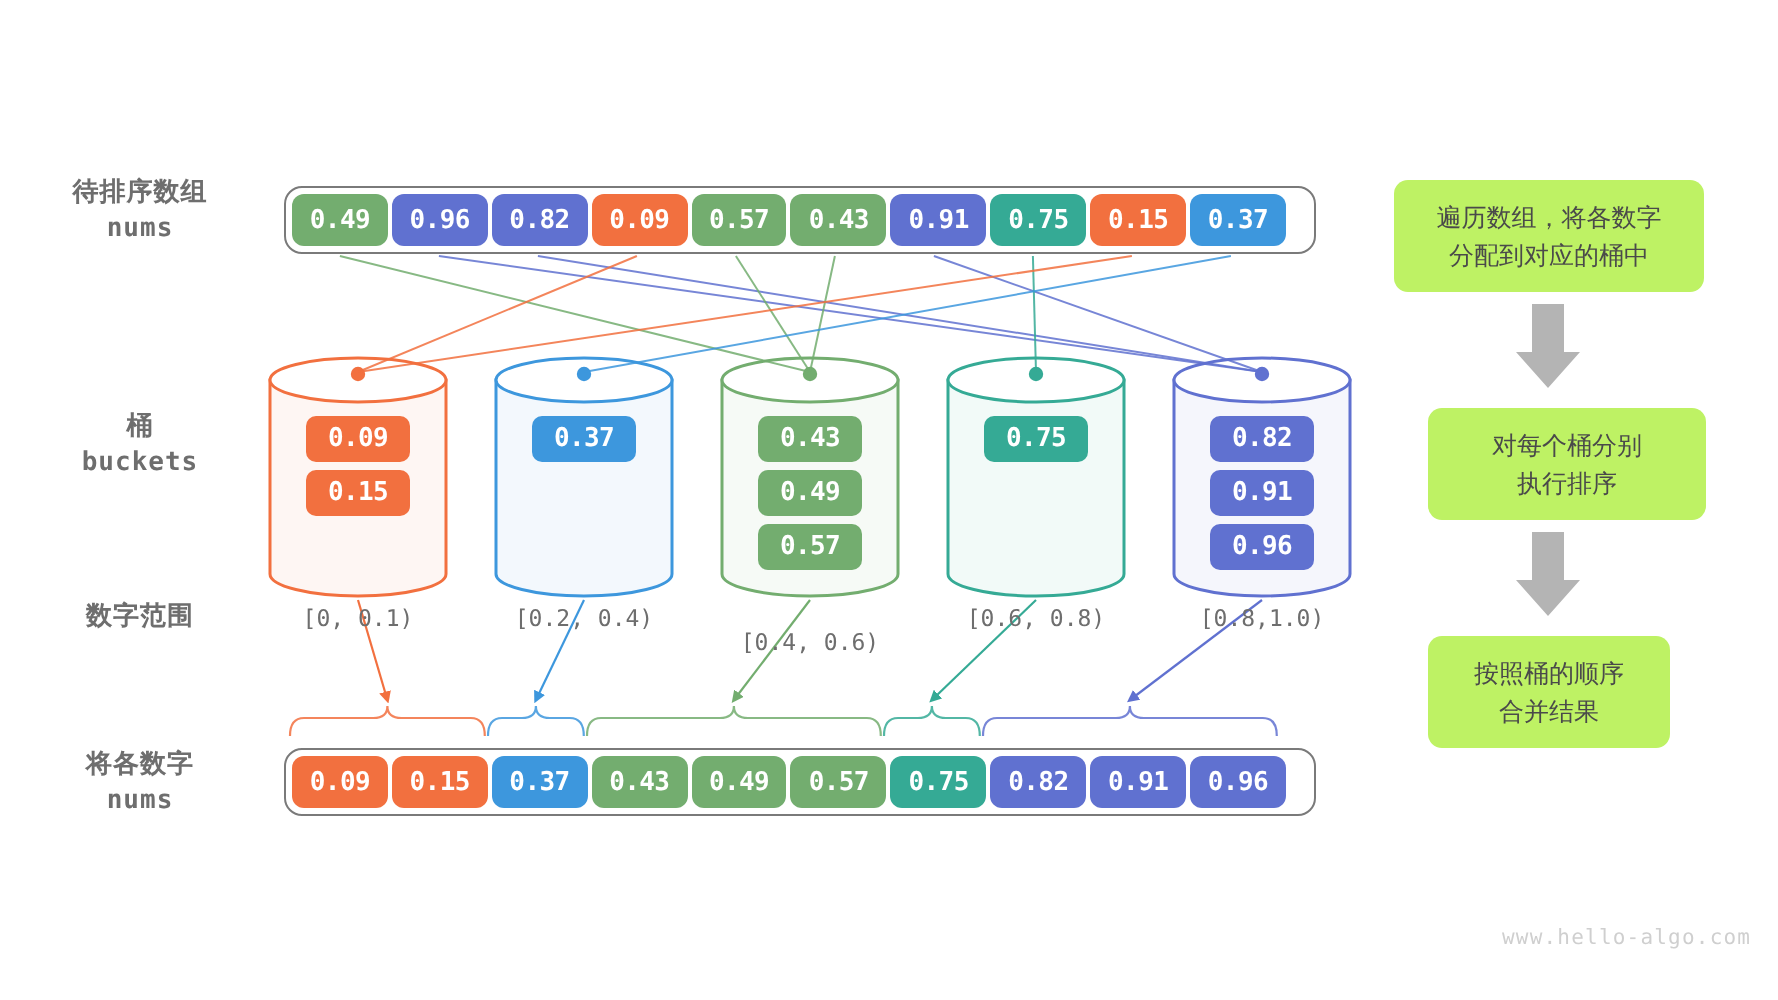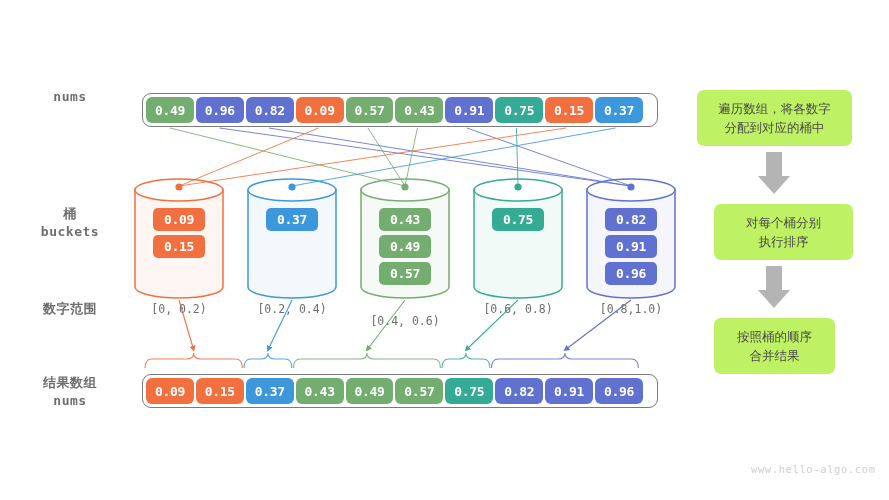--- a/index.html
+++ b/index.html
@@ -137,34 +137,35 @@
       <line x1="631" y1="300" x2="564.95" y2="350" stroke="#6071d0" stroke-width="1.1" marker-end="url(#arw4)"></line>
       <g>
         <path d="M 766 152 L 782 152 L 782 176 L 790 176 L 774 194 L 758 176 L 766 176 Z" fill="#b4b4b4"></path>
       </g>
       <g>
         <path d="M 766 266 L 782 266 L 782 290 L 790 290 L 774 308 L 758 290 L 766 290 Z" fill="#b4b4b4"></path>
       </g>
     </svg>
 
   <div class="rowlabel" style="left:10px;top:88px;width:120px;">
+    <div class="cn">待排序数组</div>
     <div class="en">nums</div>
   </div>
 
   <div class="rowlabel" style="left:10px;top:205px;width:120px;">
     <div class="cn">桶</div>
     <div class="en">buckets</div>
   </div>
 
   <div class="rowlabel" style="left:10px;top:300px;width:120px;">
     <div class="cn">数字范围</div>
   </div>
 
   <div class="rowlabel" style="left:10px;top:374px;width:120px;">
-    <div class="cn">结果数组</div>
+    <div class="cn">将各数字</div>
     <div class="en">nums</div>
   </div>
 
   <div class="arraybox" id="input-array" style="left:142px;top:93px;width:516px;height:34px;">
       <div class="cell" style="background: rgb(115, 173, 111); width: 47.9px;">0.49</div>
       <div class="cell" style="background: rgb(96, 113, 208); width: 47.9px;">0.96</div>
       <div class="cell" style="background: rgb(96, 113, 208); width: 47.9px;">0.82</div>
       <div class="cell" style="background: rgb(242, 112, 63); width: 47.9px;">0.09</div>
       <div class="cell" style="background: rgb(115, 173, 111); width: 47.9px;">0.57</div>
       <div class="cell" style="background: rgb(115, 173, 111); width: 47.9px;">0.43</div>
@@ -201,21 +202,21 @@
       <div class="bucket" style="left: 587px; top: 190px; width: 88px; height: 108px;">
         <div class="items">
           <div class="bitem" style="background: rgb(96, 113, 208);">0.82</div>
           <div class="bitem" style="background: rgb(96, 113, 208);">0.91</div>
           <div class="bitem" style="background: rgb(96, 113, 208);">0.96</div>
         </div>
       </div>
     </div>
 
   <div id="ranges-host">
-      <div class="range" style="left: 119px; top: 302px; width: 120px;">[0, 0.2)</div>
+      <div class="range" style="left: 119px; top: 302px; width: 120px;">[0, 0.1)</div>
       <div class="range" style="left: 232px; top: 302px; width: 120px;">[0.2, 0.4)</div>
       <div class="range" style="left: 345px; top: 314px; width: 120px;">[0.4, 0.6)</div>
       <div class="range" style="left: 458px; top: 302px; width: 120px;">[0.6, 0.8)</div>
       <div class="range" style="left: 571px; top: 302px; width: 120px;">[0.8,1.0)</div>
     </div>
 
   <div class="arraybox" id="result-array" style="left:142px;top:374px;width:516px;height:34px;">
       <div class="cell" style="background: rgb(242, 112, 63); width: 47.9px;">0.09</div>
       <div class="cell" style="background: rgb(242, 112, 63); width: 47.9px;">0.15</div>
       <div class="cell" style="background: rgb(61, 151, 221); width: 47.9px;">0.37</div>

